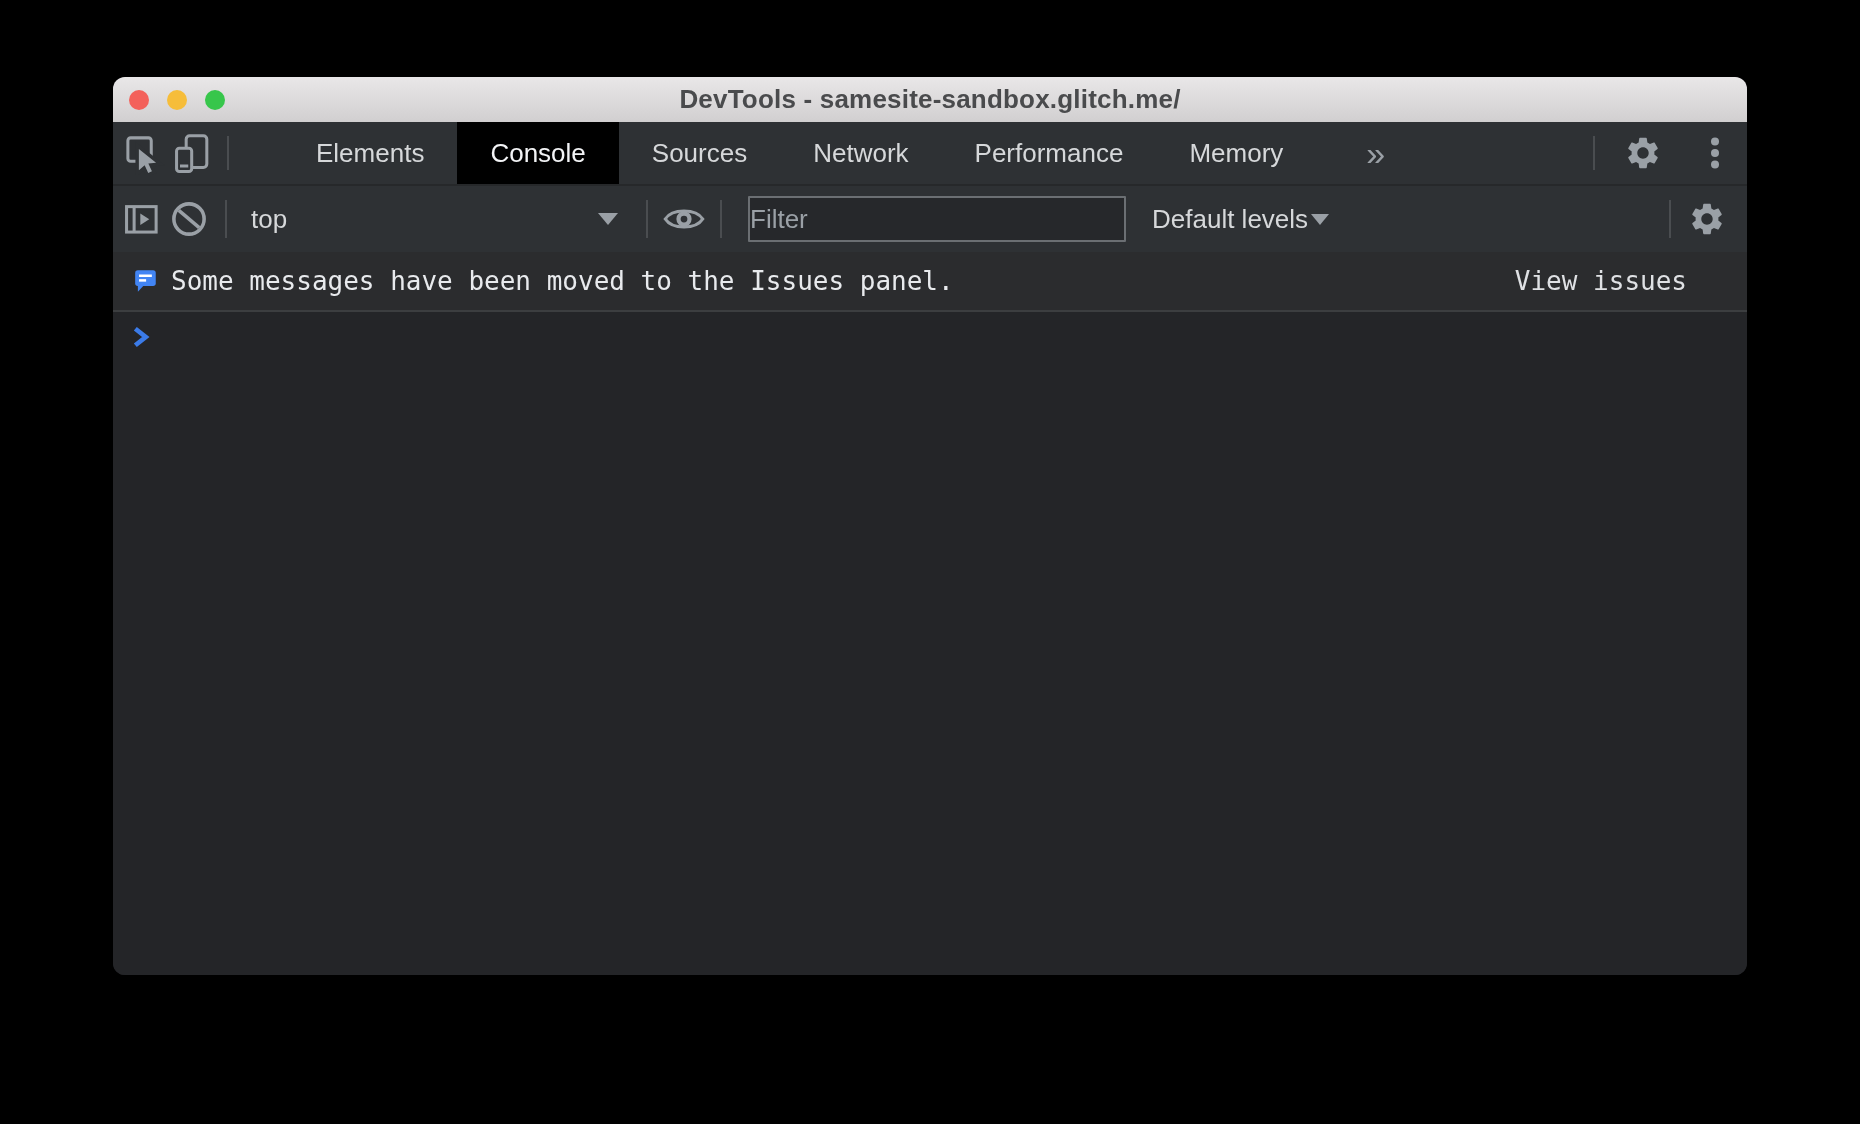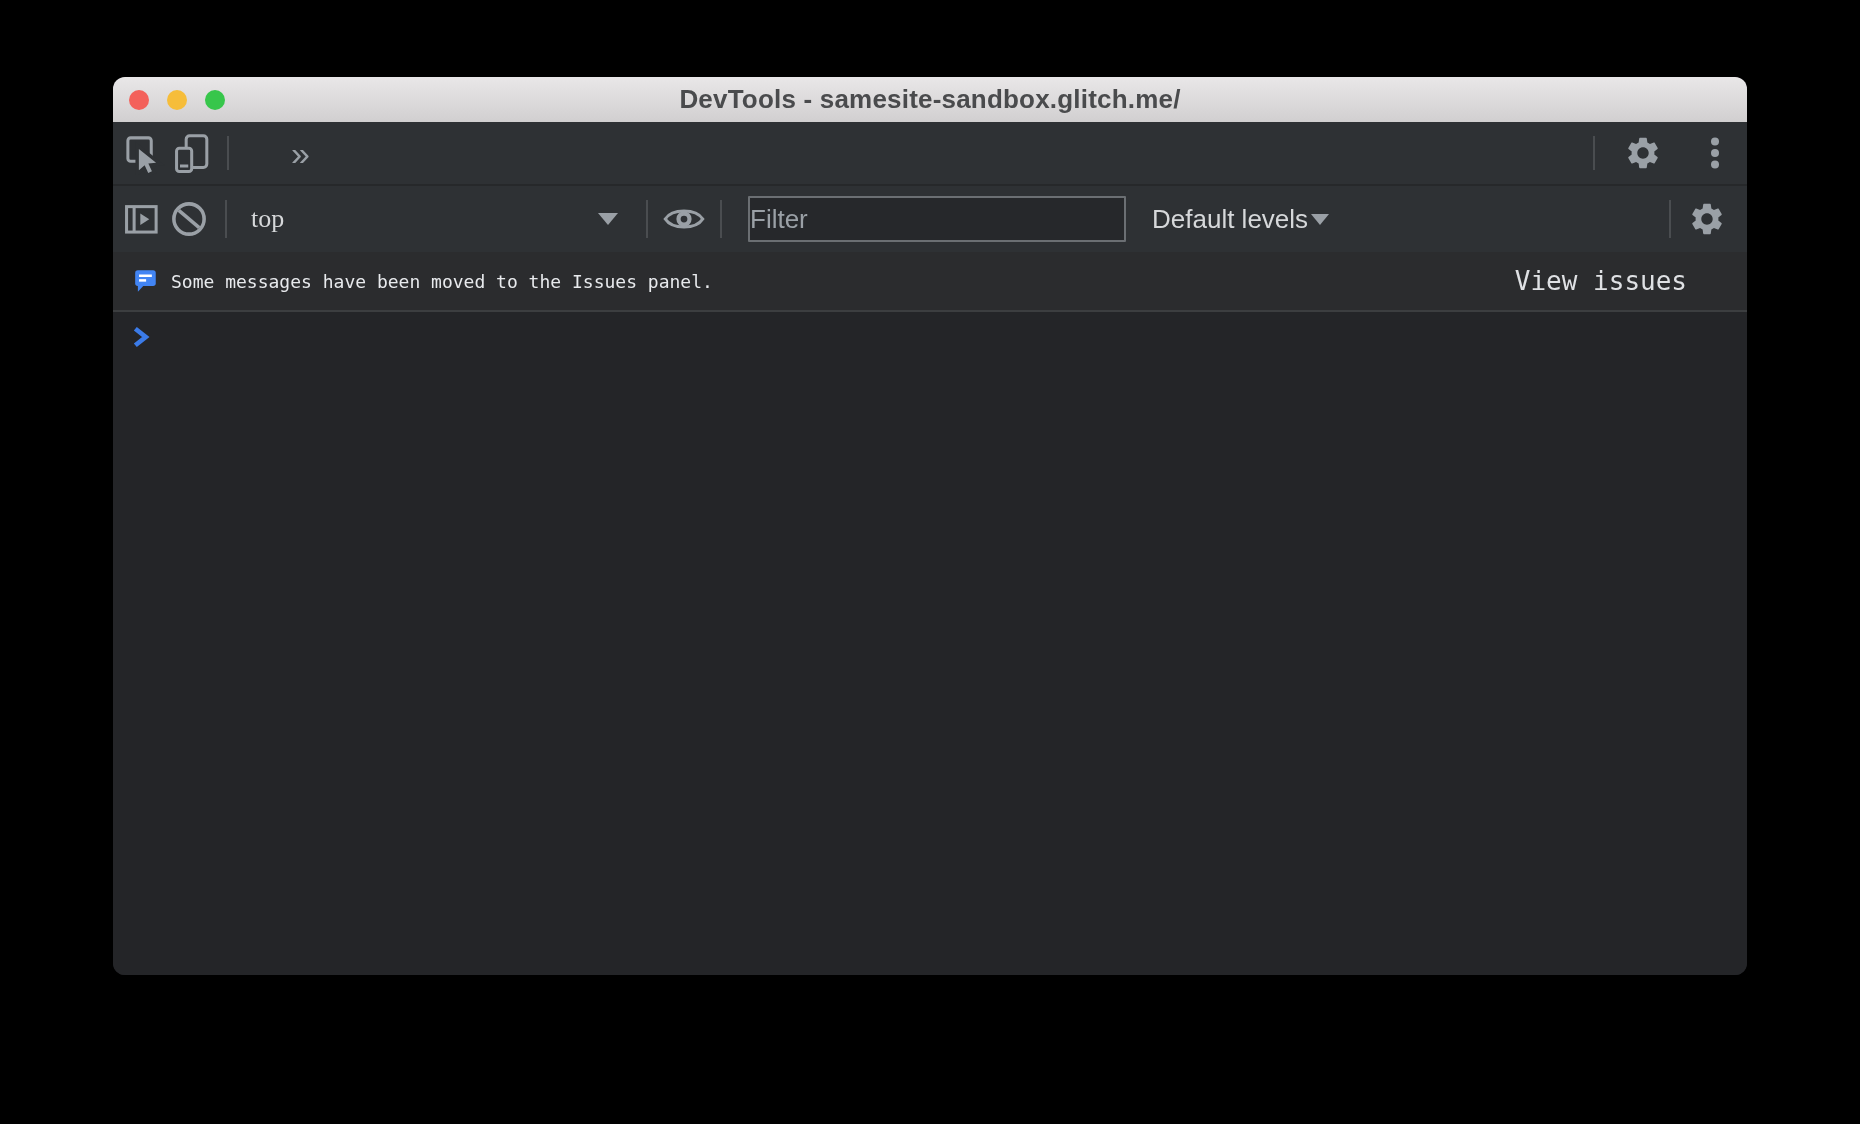--- a/index.html
+++ b/index.html
@@ -32,41 +32,41 @@
   .tab{display:flex;align-items:center;padding:0 33px;font-size:26px;
     color:var(--tab-text,#d6d8da);cursor:pointer;white-space:nowrap;}
   .tab.active{background:var(--active-tab-bg,#000);color:var(--active-tab-text,#f3f4f6);}
   .morebtn{background:none;border:none;margin-left:40px;padding:0 10px;cursor:pointer;
     font-size:34px;line-height:1;color:var(--icon-gray,#9aa0a6);display:flex;align-items:center;}
   .spacer{flex:1;}
   .tabbar .right{display:flex;align-items:center;padding-right:8px;gap:24px;}
   
   .toolbar{height:68px;flex:0 0 68px;background:var(--chrome-bar,#2e3134);
     border-top:2px solid #26282a;display:flex;align-items:center;padding:0 16px 0 4px;box-sizing:border-box;}
-  .context-select{width:395px;height:100%;display:flex;align-items:center;cursor:pointer;font-family:Liberation Serif, serif;}
+  .context-select{width:395px;height:100%;display:flex;align-items:center;cursor:pointer;}
   .context-select .val{font-size:26px;color:var(--tab-text,#d6d8da);padding-left:12px;}
   .caret{width:0;height:0;border-left:10px solid transparent;border-right:10px solid transparent;
     border-top:12px solid var(--icon-gray,#9aa0a6);}
   .context-select .caret{margin-left:auto;margin-right:16px;}
   .filter-input{width:378px;height:46px;box-sizing:border-box;margin-left:14px;
     background:var(--filter-bg,#26282b);border:2px solid var(--filter-border,#6b6f73);
     border-radius:1px;color:#e8eaed;font-size:26px;padding:0 0;outline:none;
     font-family:"Liberation Sans",sans-serif;}
   .filter-input::placeholder{color:var(--placeholder,#9aa0a6);}
   .levels{display:flex;align-items:center;gap:3px;margin-left:26px;cursor:pointer;}
   .levels .val{font-size:26px;color:var(--tab-text,#d6d8da);}
   .levels .caret{border-left-width:9px;border-right-width:9px;border-top-width:11px;}
   
   .console-area{flex:1;background:var(--console-bg,#242528);display:flex;flex-direction:column;
     font-family:"DejaVu Sans Mono","Liberation Mono",monospace;}
   .message-row{height:60px;flex:0 0 60px;background:var(--message-row-bg,#2b2c2e);
     border-bottom:2px solid var(--message-border,#3c3e40);display:flex;align-items:center;
     padding-left:20px;box-sizing:border-box;}
   .message-row .bubble{flex:0 0 auto;margin-right:12px;display:flex;align-items:center;}
-  .message-text{font-size:18px;color:var(--message-text,#e8eaed);white-space:pre;}
+  .message-text{font-size:26px;color:var(--message-text,#e8eaed);white-space:pre;}
   .view-issues{margin-left:auto;margin-right:60px;font-size:26px;color:#dfe1e4;
     text-underline-offset:5px;cursor:pointer;white-space:pre;}
   .prompt-row{display:flex;align-items:flex-start;padding:12px 0 0 18px;}
   .prompt-row svg{display:block;}
   svg{flex:0 0 auto;}
 </style>
 </head>
 <body>
 
 <div class="page">
@@ -91,20 +91,28 @@
       </button>
       <button class="iconbtn">
         <svg width="44" height="44" viewBox="0 0 32 32">
           <rect x="12.5" y="3.5" width="15" height="23" rx="2.5" fill="none" stroke="#9aa0a6" stroke-width="2.2"></rect>
           <rect x="5.5" y="12.5" width="11" height="17" rx="2" fill="#2e3134" stroke="#9aa0a6" stroke-width="2.2"></rect>
           <line x1="8" y1="25.5" x2="14" y2="25.5" stroke="#9aa0a6" stroke-width="2.2"></line>
         </svg>
       </button>
       <span class="vsep t36"></span>
 
+      <div class="tabs">
+        <div class="tab">Elements</div>
+        <div class="tab active">Console</div>
+        <div class="tab">Sources</div>
+        <div class="tab">Network</div>
+        <div class="tab">Performance</div>
+        <div class="tab">Memory</div>
+      </div>
       <button class="morebtn">
         <span>»</span>
       </button>
 
       <div class="spacer"></div>
 
       <div class="right">
         <span class="vsep t36" style="margin:0;"></span>
         <button class="iconbtn">
           <svg width="38" height="38" viewBox="0 0 24 24" fill="#9aa0a6">

